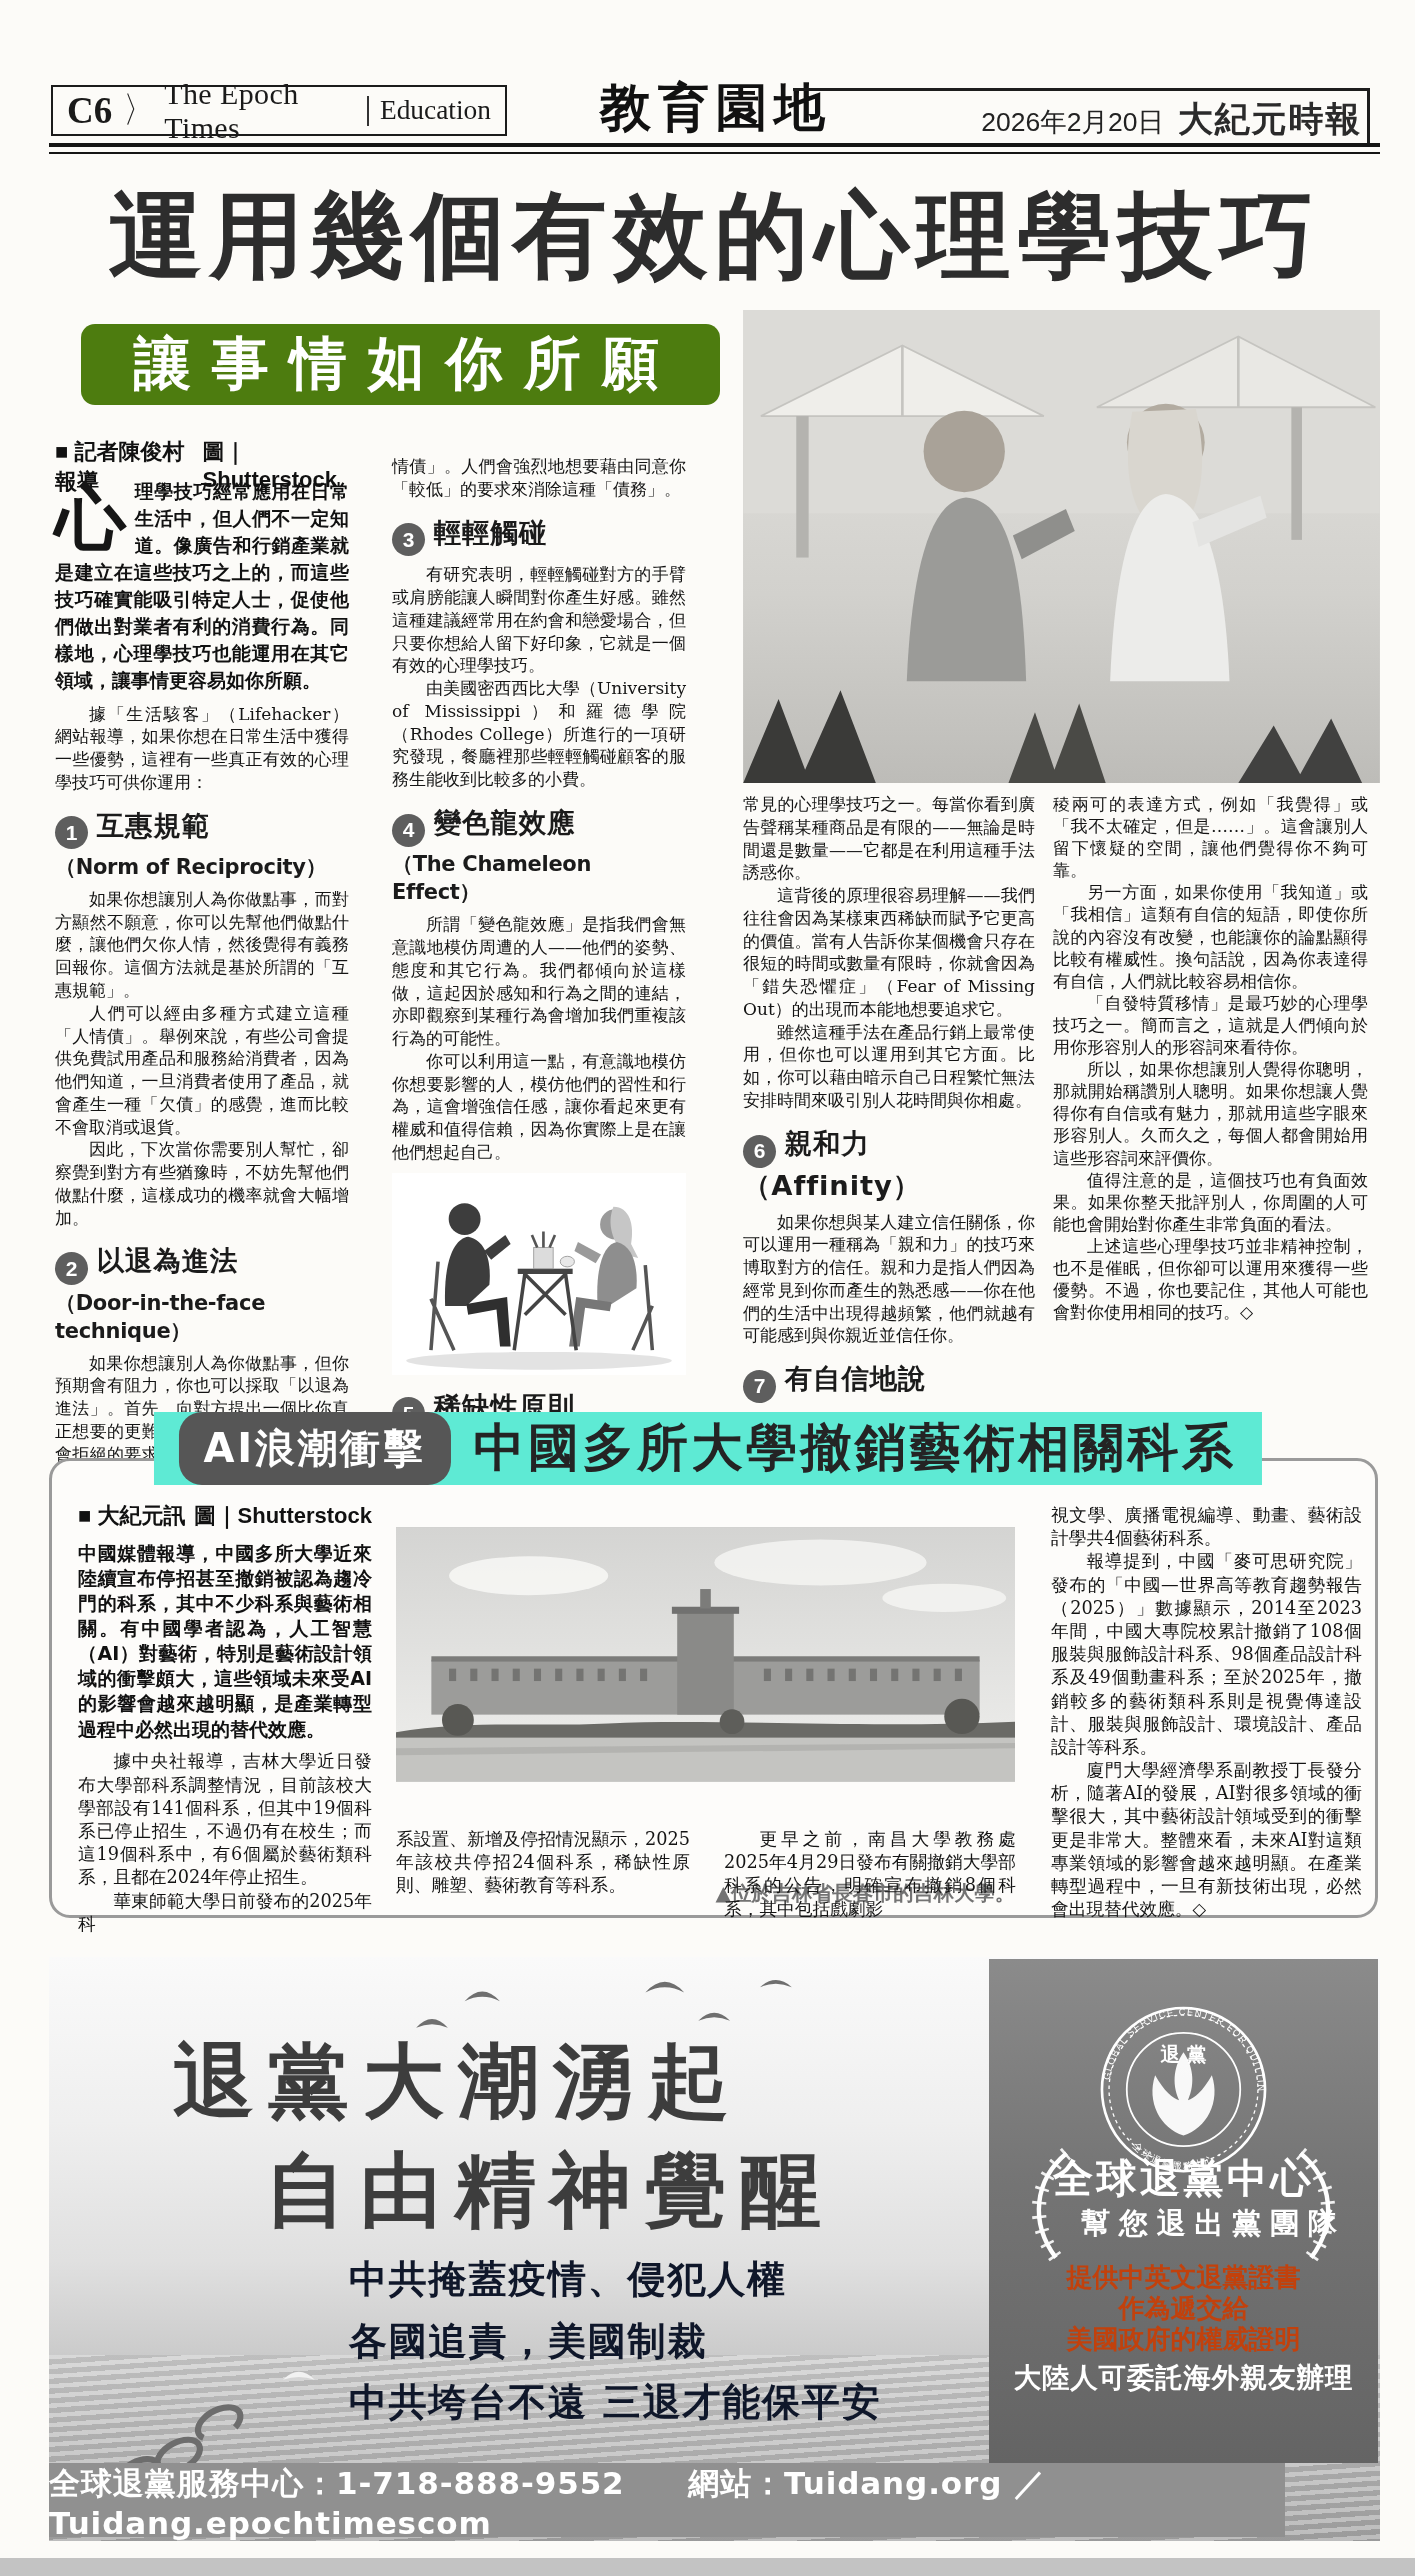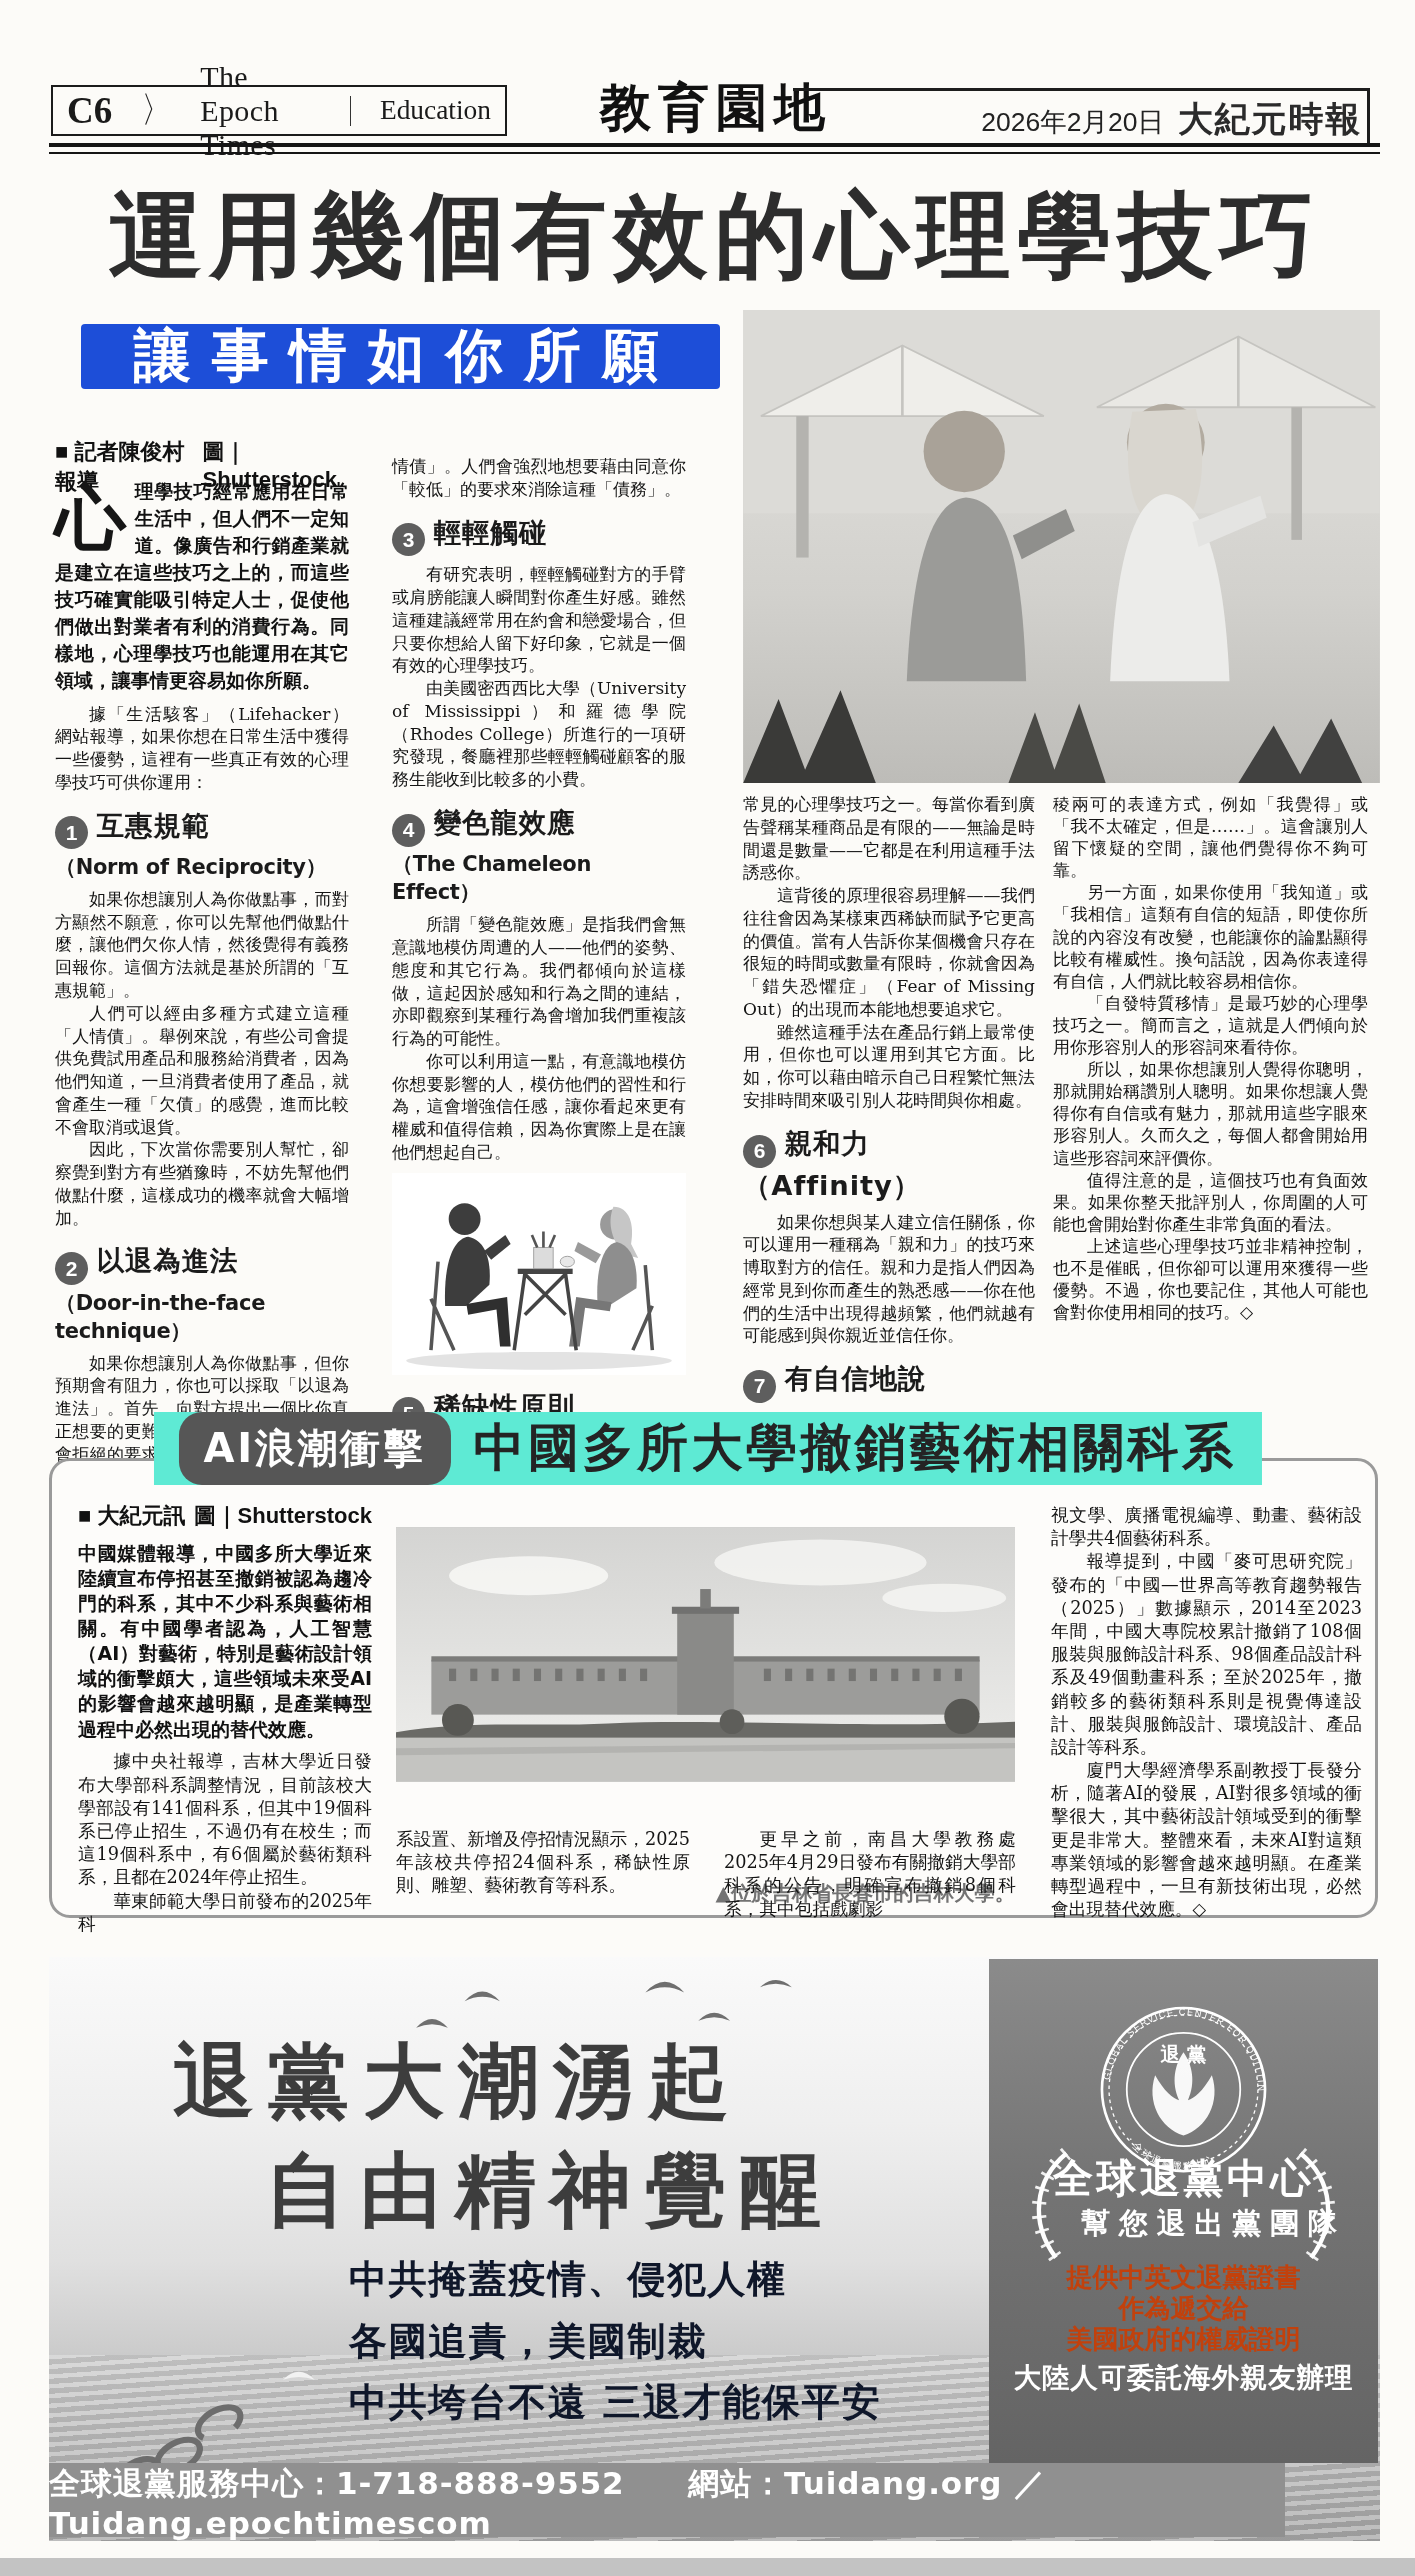--- a/index.html
+++ b/index.html
@@ -1,38 +1,38 @@
 <!DOCTYPE html>
 <html style="font-size:14px"><head>
 <meta charset="utf-8">
 <style>
   html,body{margin:0;padding:0;background:#e8e8e8;}
   .page{position:relative;width:1415px;height:2576px;background:#fcfbf8;margin:0 auto;
         font-family:"Liberation Sans",sans-serif;color:#1a1a1a;overflow:hidden;}
   .abs{position:absolute;}
   
   .hdr-box{left:51px;top:85px;width:456px;height:51px;border:2.7px solid #1b1b1b;
-           display:flex;align-items:center;padding:12px 14px;box-sizing:border-box;gap:29px;background:#fcfbf8;}
+           display:flex;align-items:center;padding:12px 14px;box-sizing:border-box;gap:11px;background:#fcfbf8;}
   .hdr-pageno{font:600 37px "Liberation Serif",serif;}
   .hdr-chev{font:400 30px "DejaVu Sans",sans-serif;color:#222;transform:scaleY(1.2);}
   .hdr-mast{font:400 30px "Liberation Serif",serif;letter-spacing:0.4px;}
   .hdr-bar{width:1.8px;height:30px;background:#333;}
   .hdr-sec-en{font:400 27.4px "Liberation Serif",serif;}
   .hdr-title{left:600px;top:74px;font:700 51px "DejaVu Serif",serif;letter-spacing:7px;color:#111;}
   .hdr-rule-r{left:793px;top:88px;width:577px;height:2.7px;background:#1d1d1d;}
   .hdr-rule-rv{left:1367px;top:88px;width:2.7px;height:55px;background:#1d1d1d;}
   .hdr-right{left:796px;top:96px;width:566px;display:flex;justify-content:flex-end;align-items:baseline;gap:14px;}
   .hdr-date{font:500 26.5px "Liberation Sans",sans-serif;color:#222;}
   .hdr-paper{font:800 35px "DejaVu Serif",serif;color:#2b2b2b;letter-spacing:1.8px;}
   .rule-a{left:49px;top:143px;width:1331px;height:3.5px;background:#151515;}
   .rule-b{left:49px;top:152px;width:1331px;height:1.8px;background:#151515;}
   
   .a1-headline{left:49px;top:173px;width:1331px;text-align:center;
                font:900 94px "DejaVu Sans",sans-serif;color:#2d2d2d;letter-spacing:7px;white-space:nowrap;}
-  .a1-subhead{left:81px;top:324px;width:639px;height:65px;background:#1d4ed8;border-radius:4px;
+  .a1-subhead{left:81px;top:324px;width:639px;height:81px;background:#4d7c0f;border-radius:14px;
               color:#fff;font:800 57px "DejaVu Sans",sans-serif;letter-spacing:21px;
               display:flex;align-items:center;justify-content:center;padding-left:12.4px;box-sizing:border-box;}
   .a1-photo{left:743px;top:310px;width:637px;height:473px;background:#d8d7d3;overflow:hidden;}
   .byline{display:flex;justify-content:space-between;font:700 22px "Liberation Sans",sans-serif;color:#111;}
   .by1{left:55px;top:437px;width:299px;}
   .col{position:absolute;font-family:"DejaVu Serif","Liberation Serif",serif;font-size:17px;
        line-height:1.34;color:#141414;text-align:justify;}
   .c1{left:55px;top:478px;width:294px;}
   .c2{left:392px;top:455px;width:294px;}
   .c3{left:743px;top:793px;width:292px;}

